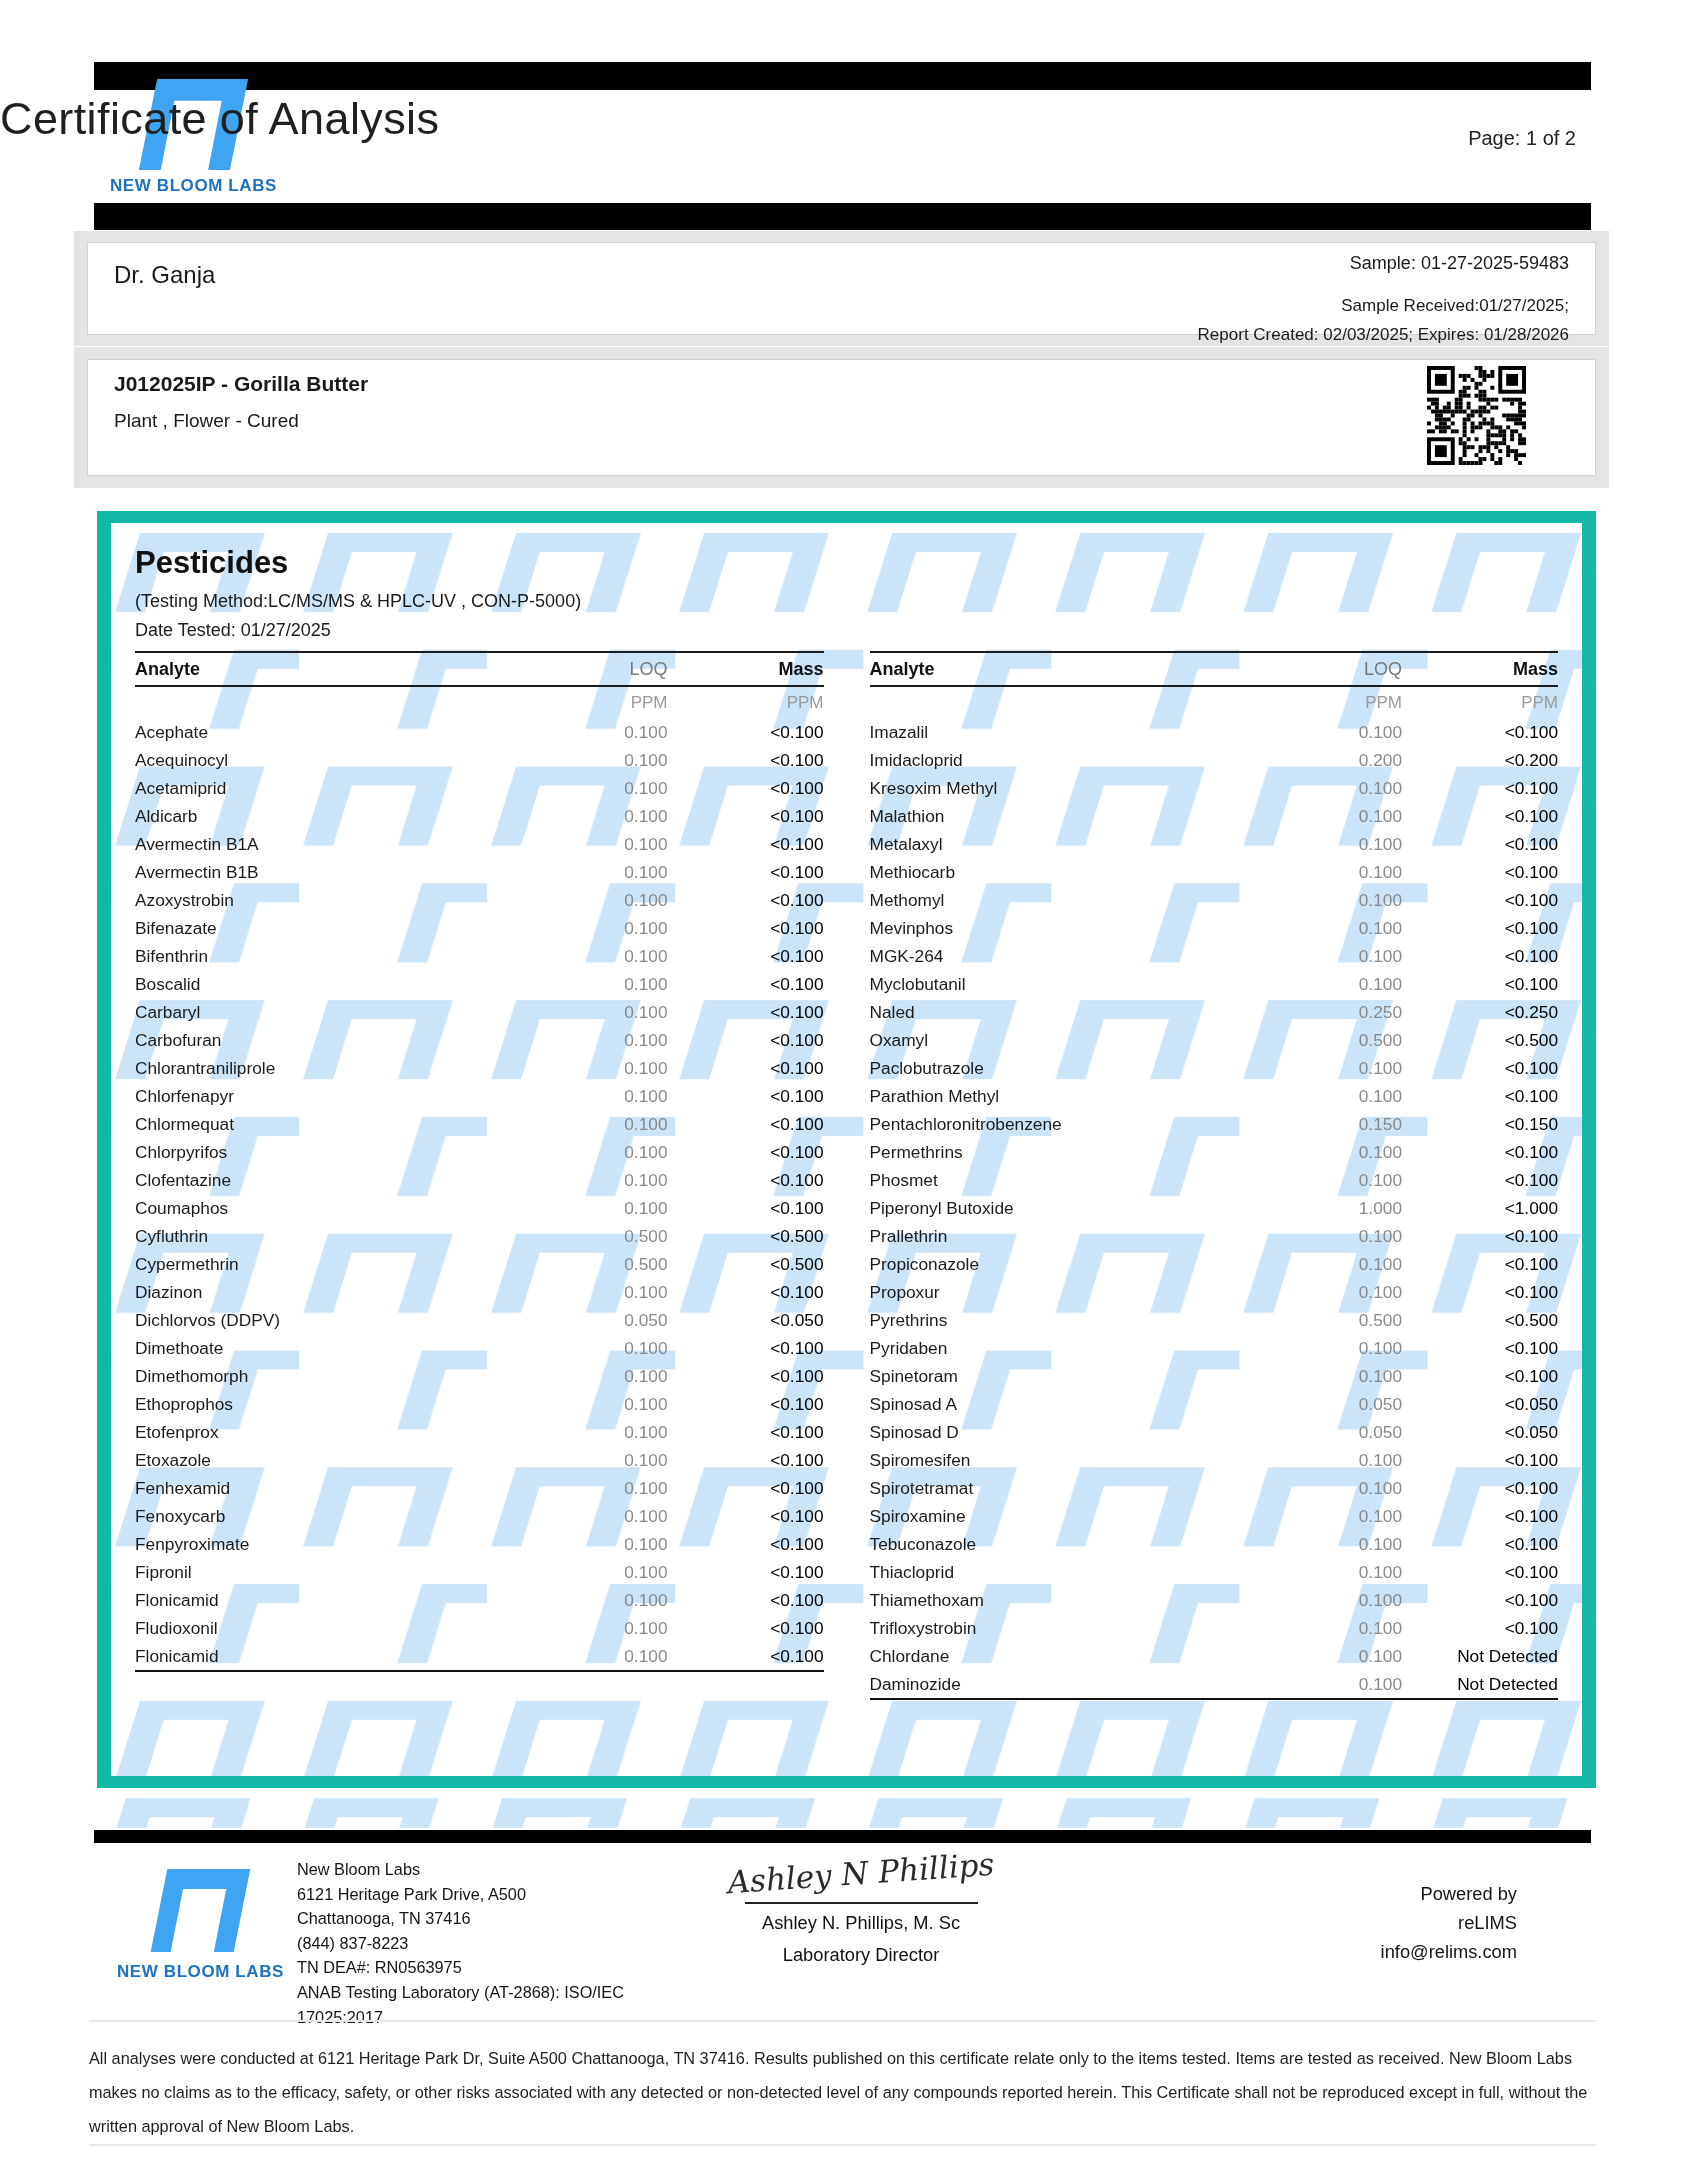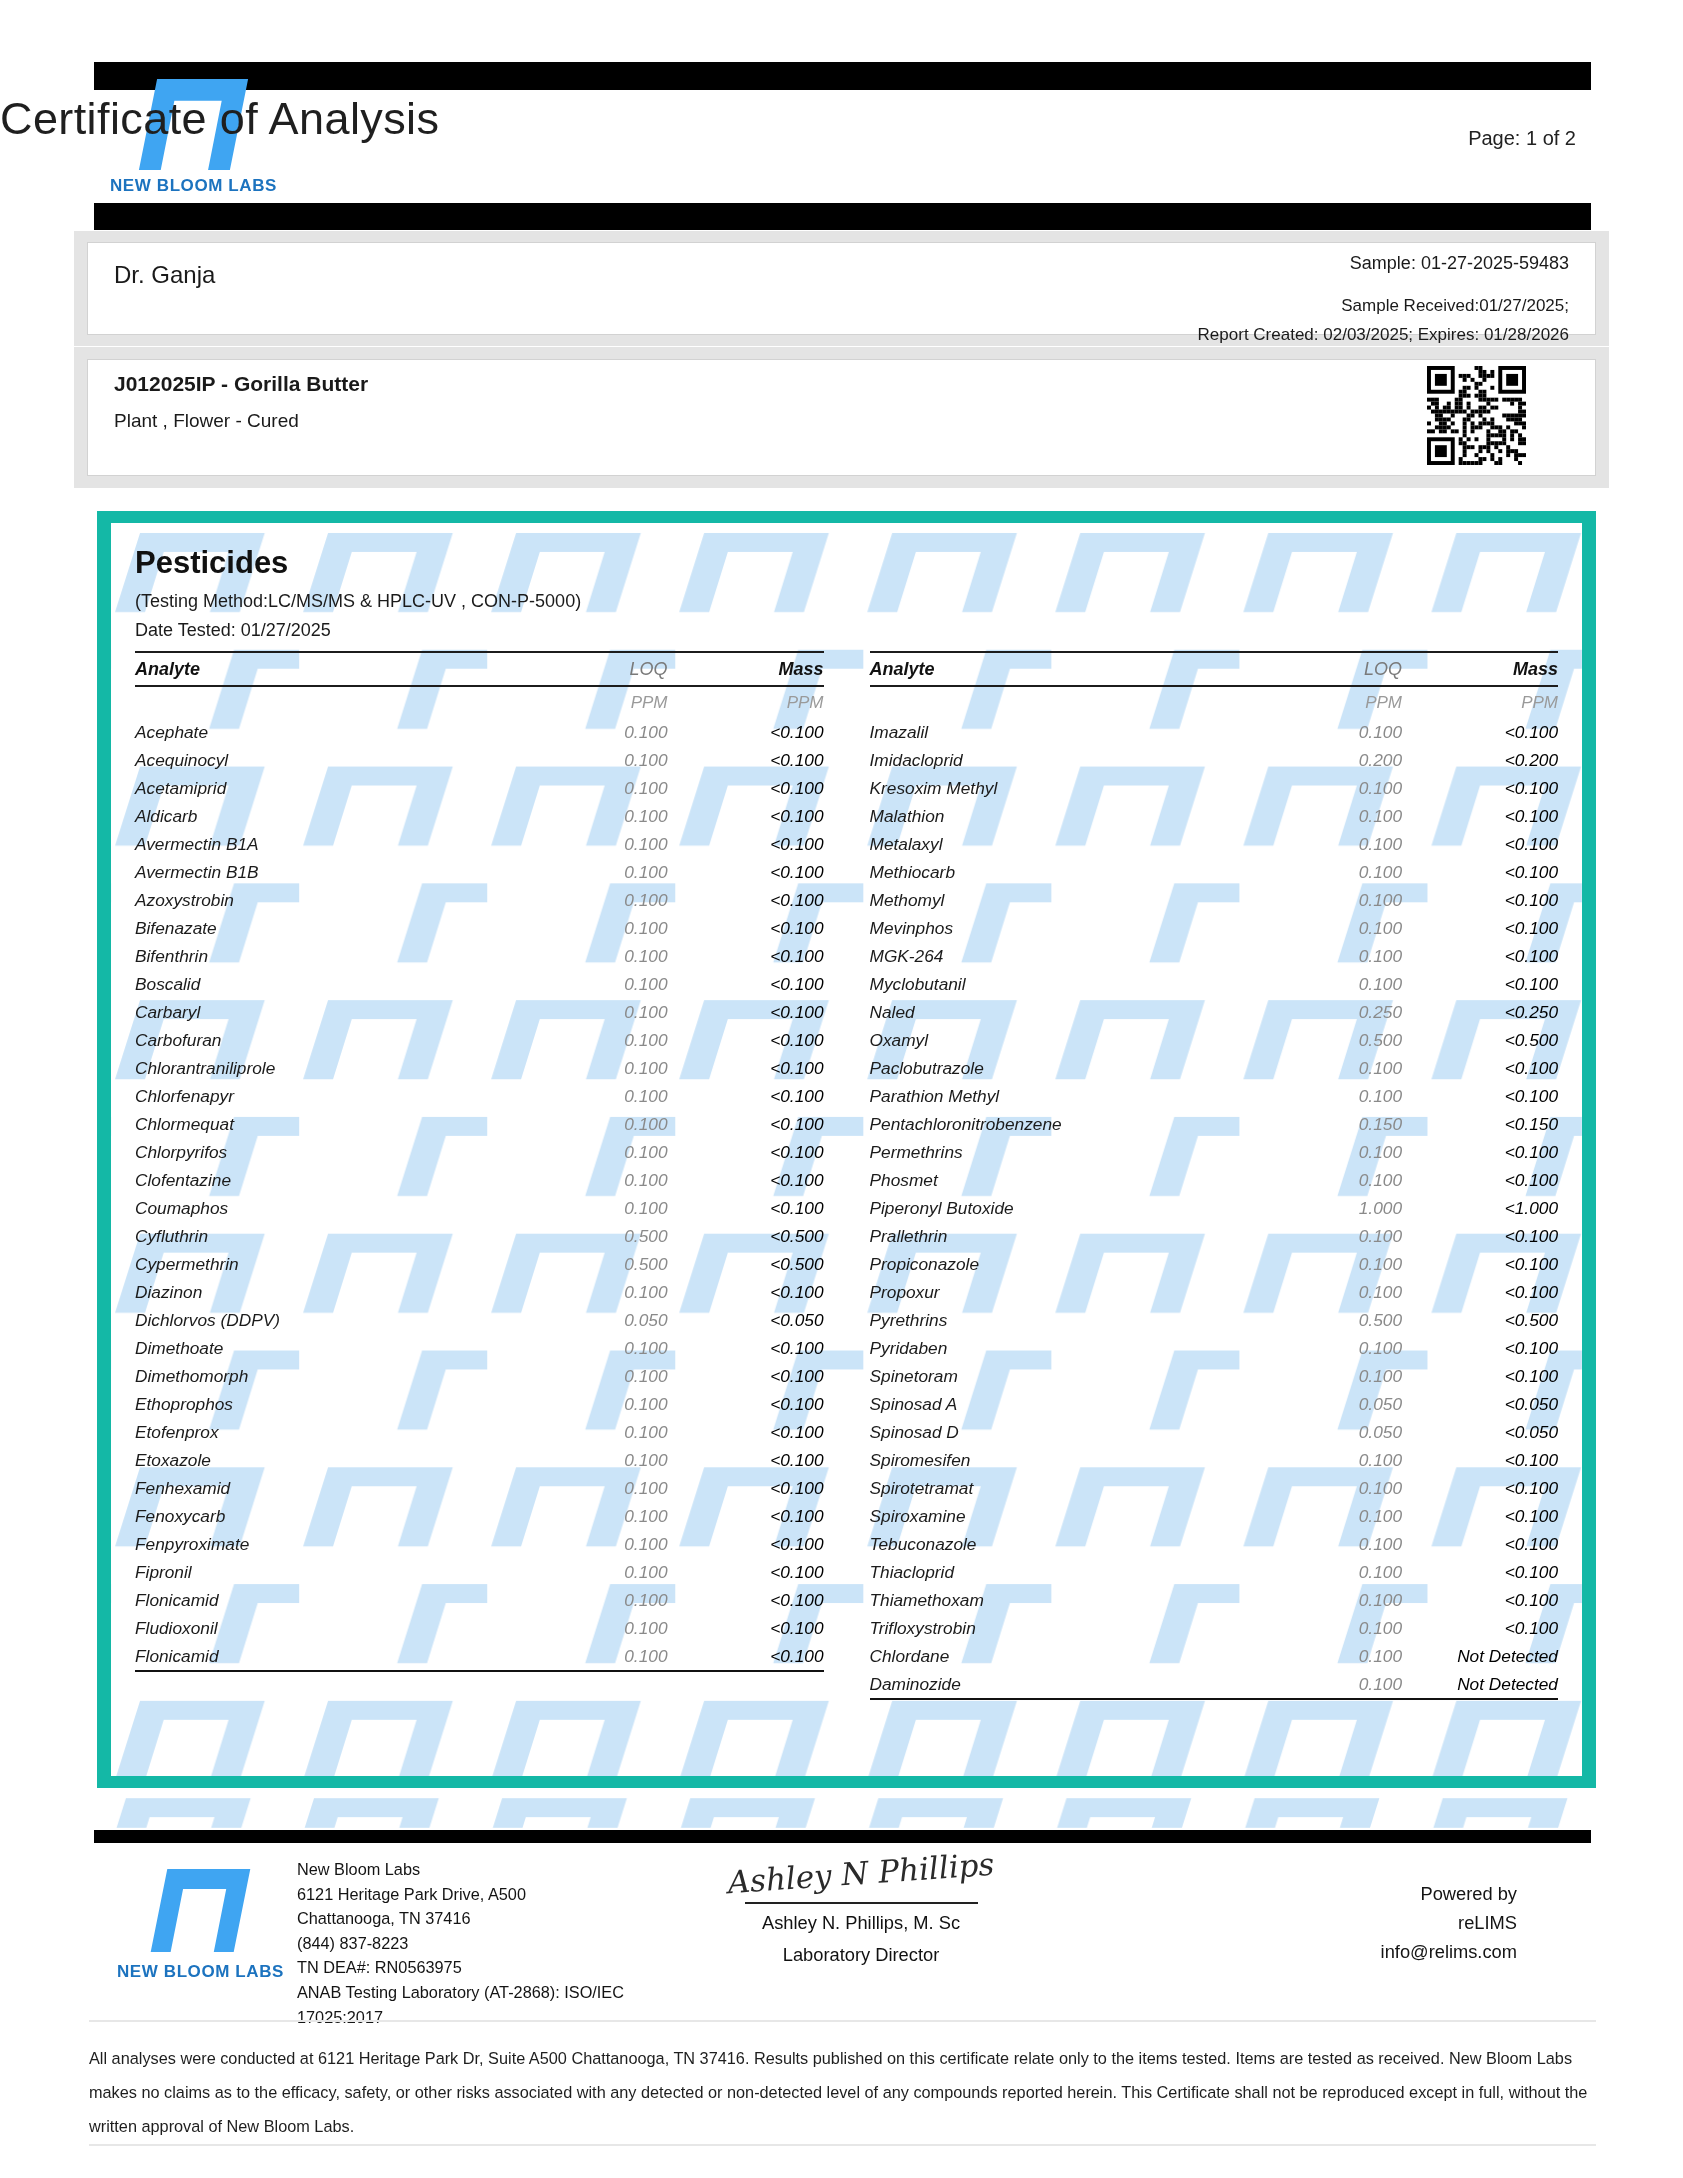--- a/index.html
+++ b/index.html
@@ -34,21 +34,21 @@
   #qr{position:absolute;right:69px;top:6px;width:99px;height:99px;}
   
   #main-wrap{left:97px;top:511px;width:1499px;height:1277px;padding:12px 14px;background:#14b8a6;}
   #main-inner{position:relative;width:100%;height:100%;background:#fff;border:none;overflow:hidden;}
   .wm-svg{position:absolute;left:0;top:0;width:100%;height:100%;}
   #main-content{position:relative;padding:14px 24px 0 24px;}
   #pesticides-title{font-size:31px;font-weight:700;margin:8px 0 10px 0;color:#111;}
   #method-line{font-size:18px;margin-bottom:8px;color:#1b1b1b;}
   #date-line{font-size:18px;margin-bottom:10px;color:#1b1b1b;}
   #table-flex{display:flex;gap:46px;}
-  .tcol{flex:1;min-width:0;font-style:italic;}
+  .tcol{flex:1;min-width:0;}
   .thead{display:flex;border-top:2px solid #1c1c1c;border-bottom:2px solid #1c1c1c;padding:6px 0 5px 0;font-size:18px;align-items:baseline;}
   .thead .ha{flex:1;font-weight:700;color:#111;}
   .thead .hl{width:149px;text-align:right;color:#7a7a7a;}
   .thead .hm{width:156px;text-align:right;font-weight:700;color:#111;}
   .tsub{display:flex;padding:6px 0 5px 0;font-size:17px;color:#9a9a9a;}
   .tsub .sa{flex:1;}
   .tsub .sl{width:149px;text-align:right;}
   .tsub .sm{width:156px;text-align:right;}
   .tbody{border-bottom:2.5px solid #111;}
   .trow{display:flex;height:28px;align-items:center;font-size:17.3px;}

